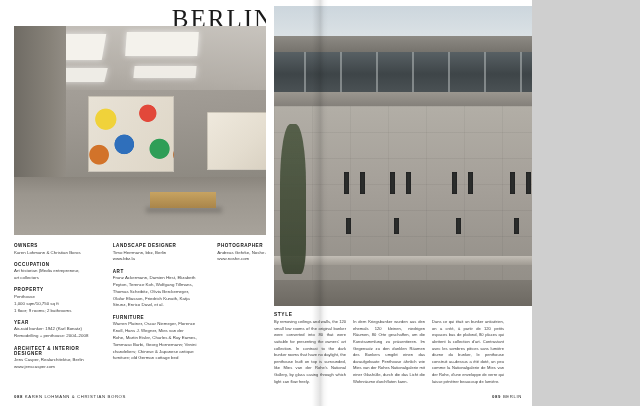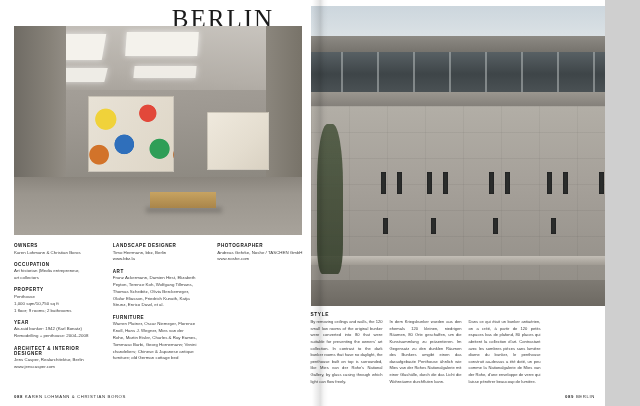--- a/index.html
+++ b/index.html
@@ -4,21 +4,21 @@
 <style>
   * { box-sizing: border-box; }
   html, body {
     margin: 0; padding: 0;
     width: 640px; height: 406px;
     background: #cfcfcf;
     font-family: "Liberation Sans", sans-serif;
   }
   .spread {
     position: relative;
-    width: 605px; height: 406px;
+    width: 532px; height: 406px;
     background: #ffffff;
     overflow: hidden;
     display: flex;
   }
   .page {
     position: relative;
     height: 406px;
     background: #ffffff;
   }
   .page-left { width: 320px; padding: 0; }

